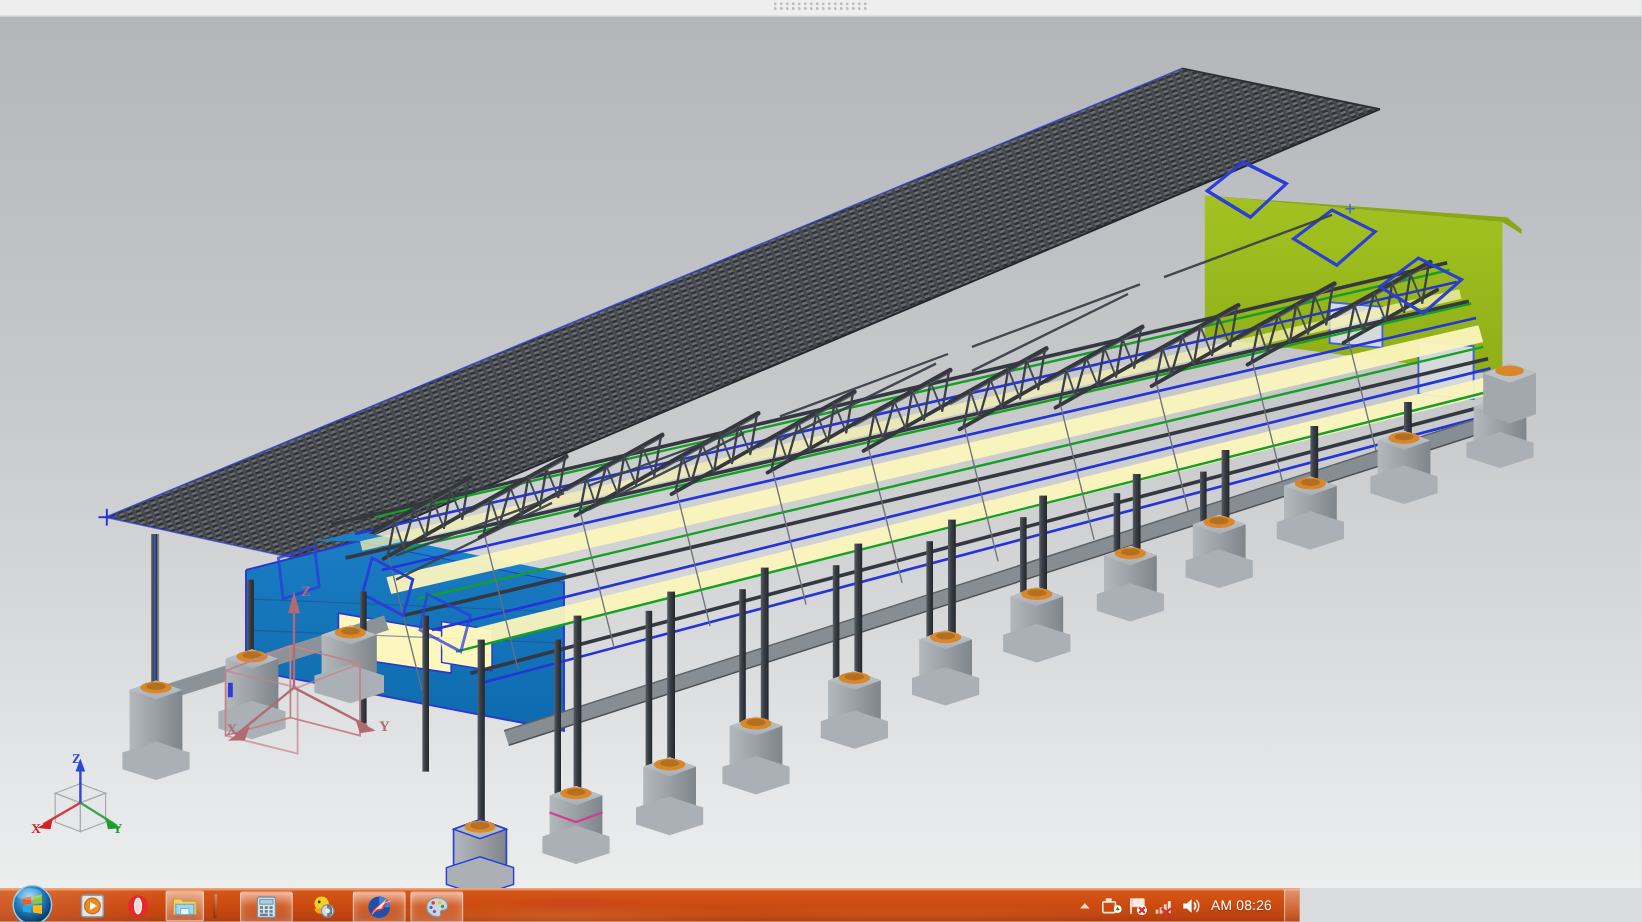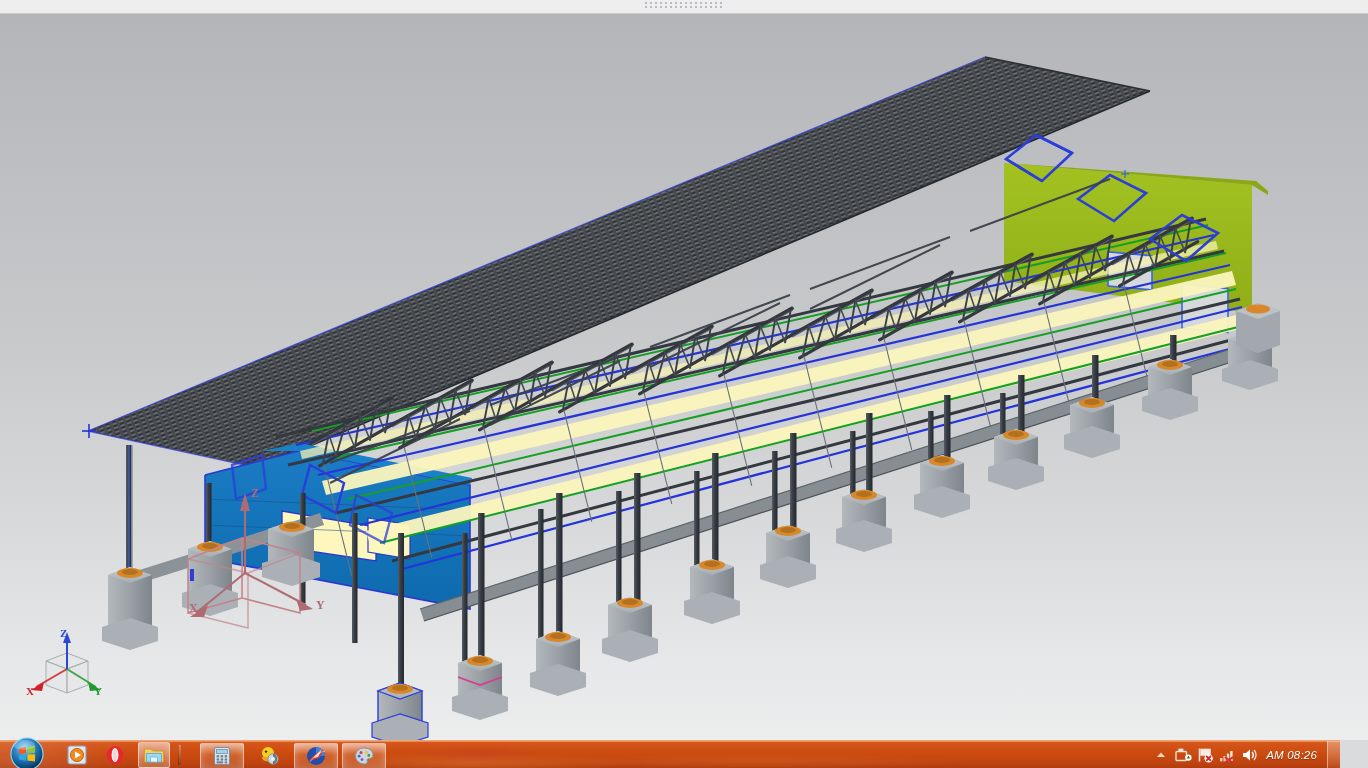--- a/index.html
+++ b/index.html
@@ -45,25 +45,25 @@
   .lbl-z{left:50px;top:14px;color:#2b47d6;}
 
   
   .ucs-lbl{
     position:absolute;font-size:12px;font-weight:bold;font-family:"Liberation Serif",serif;
     color:#b06a72;z-index:26;
   }
 
   
   .taskbar{
-    position:absolute;left:0;top:740px;width:1340px;height:28px;z-index:60;
+    position:absolute;left:0;top:740px;width:1083px;height:28px;z-index:60;
     background:linear-gradient(180deg,#e0641b 0%, #d4551a 8%, #c9490f 52%, #bf4410 78%, #ad3c0d 100%);
     border-top:1px solid #f2a273;
     box-shadow:inset 0 1px 0 rgba(255,255,255,.28);
-    display:flex;align-items:center;font-style:italic;
+    display:flex;align-items:center;
   }
   .tb-glow{
     position:absolute;left:0;top:0;width:1368px;height:28px;pointer-events:none;
     background:
       linear-gradient(100deg, rgba(255,255,255,.10) 0 2%, rgba(255,255,255,0) 10%),
       radial-gradient(ellipse 240px 16px at 470px 22px, rgba(255,180,90,.22), transparent 70%),
       radial-gradient(ellipse 90px 14px at 480px 14px, rgba(190,40,40,.30), transparent 70%),
       radial-gradient(ellipse 300px 12px at 760px 20px, rgba(255,170,90,.14), transparent 70%);
   }
   .start-orb{

